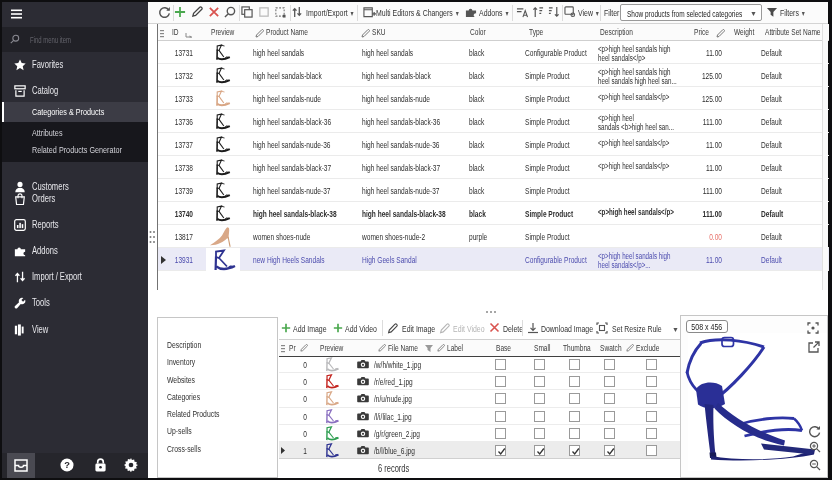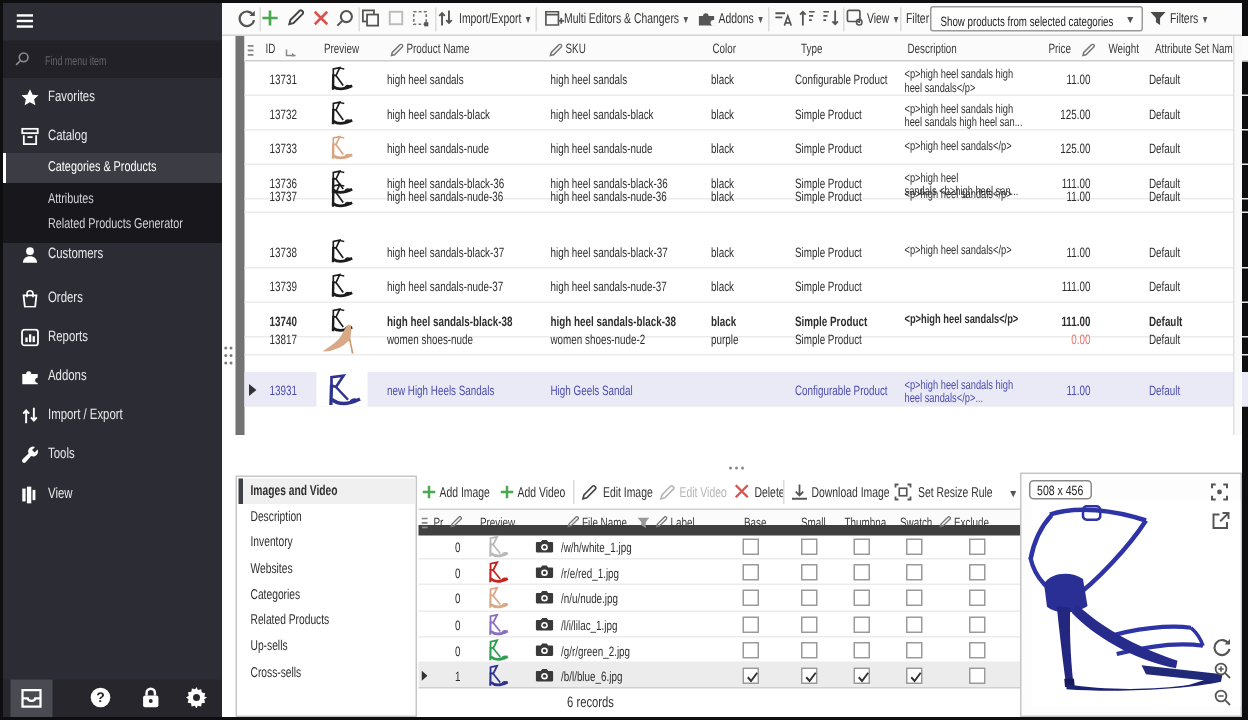--- a/index.html
+++ b/index.html
@@ -16,38 +16,38 @@
   #sb-sub { position:absolute; left:0; top:100px; width:146px; height:60px; background:#17171c; }
   .sb-sub-item { position:absolute; left:0; width:146px; height:20px; line-height:20px; color:#d2d2d8; font-size:9.5px; }
   .sb-sub-item .txt { position:absolute; left:30px; white-space:nowrap; transform:scaleX(0.76); transform-origin:0 50%; }
   #sb-sel { background:#3c3c45; color:#fff; }
   #sb-sel:before { content:""; position:absolute; left:0; top:0; width:2px; height:20px; background:#fff; }
   #sb-bottom { position:absolute; left:0; top:451px; width:146px; height:25px; background:#26262c; }
   
   #toolbar { position:absolute; left:146px; top:0; width:680px; height:22px; background:#fbfbfb; border-bottom:1px solid #d4d4d4; }
   .tsep { position:absolute; top:3px; width:1px; height:16px; background:#dcdcdc; }
   .tbtxt { position:absolute; top:5px; font-size:9.5px; color:#333; white-space:nowrap; transform:scaleX(0.73); transform-origin:0 50%; }
-  #grid { position:absolute; left:155px; top:22px; width:671px; height:266px; background:#fff; border-left:6px solid #737373; }
+  #grid { position:absolute; left:155px; top:22px; width:671px; height:266px; background:#fff; border-left:1px solid #737373; }
   #ghead { position:absolute; left:0; top:0; width:671px; height:17px; background:#fbfbfb; border-bottom:1px solid #cfcfcf; font-size:9px; color:#3a3a3a; }
   .hcell { position:absolute; top:3px; white-space:nowrap; transform:scaleX(0.73); transform-origin:0 50%; }
   .grow { position:absolute; left:0; width:671px; height:23px; border-bottom:1px solid #ebebeb; font-size:9px; color:#2f2f2f; }
   .gcell { position:absolute; top:7px; white-space:nowrap; transform:scaleX(0.73); transform-origin:0 50%; }
   .gcell.num { transform-origin:100% 50%; }
   .gcell2 { position:absolute; top:2px; white-space:nowrap; font-size:8.5px; line-height:9px; transform:scaleX(0.73); transform-origin:0 50%; }
   .num { text-align:right; }
   #statusbar { position:absolute; left:155px; top:288px; width:671px; height:18px; background:#fff; border-top:1px solid #cfcfcf; border-bottom:1px solid #cfcfcf; font-size:10px; color:#333; }
   
   #tabs { position:absolute; left:155px; top:315px; width:121px; height:161px; background:#fff; border:1px solid #c6c6c6; font-size:9.5px; color:#2f2f2f; }
   .tab { position:absolute; left:1px; width:118px; height:17px; line-height:17px; }
   .tab .txt { position:absolute; left:8px; white-space:nowrap; transform:scaleX(0.72); transform-origin:0 50%; }
   #tab-sel { background:#f0f0f0; font-weight:bold; }
   #tab-sel:before { content:""; position:absolute; left:0; top:0; width:3px; height:17px; background:#3f3f48; }
   #btoolbar { position:absolute; left:277px; top:315px; width:403px; height:22px; background:#fff; font-size:10.5px; color:#333; }
   #bgrid { position:absolute; left:277px; top:337px; width:403px; height:119px; background:#fff; border-top:1px solid #d0d0d0; }
-  #bghead { position:absolute; left:0; top:0; width:403px; height:17px; background:#fbfbfb; border-bottom:7px solid #404040; font-size:9px; color:#3a3a3a; }
+  #bghead { position:absolute; left:0; top:0; width:403px; height:17px; background:#fbfbfb; border-bottom:1px solid #404040; font-size:9px; color:#3a3a3a; }
   .brow { position:absolute; left:0; width:402px; height:17px; border-bottom:1px solid #ececec; font-size:9px; color:#2f2f2f; }
   .bcell { position:absolute; top:4px; white-space:nowrap; transform:scaleX(0.73); transform-origin:0 50%; }
   .bcell.num { transform-origin:100% 50%; }
   #brecords { position:absolute; left:277px; top:456px; width:403px; height:20px; border-top:1px solid #d0d0d0; background:#fff; font-size:10px; color:#333; }
   #preview { position:absolute; left:678px; top:313px; width:148px; height:163px; background:#fdfdfd; border:1px solid #c6c6c6; }
   .cb { position:absolute; width:11px; height:11px; border:1px solid #9a9a9a; background:#fff; top:3px; }
   svg { display:block; }
 </style>
 </head>
 <body>
@@ -87,21 +87,21 @@
     <div class="sb-sub-item" id="sb-sel" style="top:0px">
           <div class="txt">Categories &amp; Products</div>
         </div>
     <div class="sb-sub-item" style="top:38px">
           <div class="txt">Related Products Generator</div>
         </div>
     <div class="sb-sub-item" style="top:21px">
           <div class="txt">Attributes</div>
         </div>
   </div>
-  <div class="sb-item" style="top:158px">
+  <div class="sb-item" style="top:175px">
     <svg class="sb-ic" viewBox="0 0 14 14">
           <circle cx="7" cy="4" r="3" fill="#fff"></circle>
           <path d="M1.5 13c0-3 2.4-5 5.5-5s5.5 2 5.5 5z" fill="#fff"></path>
         </svg>
     <div class="txt">Customers</div>
   </div>
   <div class="sb-item" style="top:187px">
     <svg class="sb-ic" viewBox="0 0 14 14">
           <path d="M2 4.5h10l-1 9H3z" fill="none" stroke="#fff" stroke-width="1.4"></path>
           <path d="M4.7 6V3.3a2.3 2.3 0 014.6 0V6" fill="none" stroke="#fff" stroke-width="1.3"></path>
@@ -353,21 +353,21 @@
             </g>
           </svg>
   <div class="gcell" style="left:95px;">high heel sandals-black-36</div>
   <div class="gcell" style="left:204px;">high heel sandals-black-36</div>
   <div class="gcell" style="left:311px;">black</div>
   <div class="gcell" style="left:367px;">Simple Product</div>
   <div class="gcell2" style="left:440px;width:84px;top:4px;">&lt;p&gt;high heel<br>sandals &lt;b&gt;high heel san...</div>
   <div class="gcell num" style="left:504px;width:60px;">111.00</div>
   <div class="gcell" style="left:603px;">Default</div>
 </div>
-<div class="grow" style="top:95px;">
+<div class="grow" style="top:109px;">
   <div class="gcell num" style="left:8px;width:27px;">13737</div>
   <svg class="abs" style="left:54px;top:3px" width="20" height="17" viewBox="0 0 20 17">
             <g fill="none" stroke="#1c1c1c">
               <path d="M5.2 6 L5.2 2 L9.5 1.1 L7 6.4 z" stroke-width="1.1"></path>
               <path d="M9 1.2 L12.5 2" stroke-width="0.9"></path>
               <path d="M5.2 5.5 L5 15.8" stroke-width="1.6"></path>
               <path d="M7 6.4 L11.8 13" stroke-width="1.1"></path>
               <path d="M5.2 13.8 C8 16 12.5 15.6 17.8 13.2" stroke-width="1.9"></path>
               <path d="M13 14.3 a2.4 2.4 0 0 1 3.2 -1" stroke-width="1"></path>
             </g>
@@ -433,21 +433,21 @@
             </g>
           </svg>
   <div class="gcell" style="left:95px;">high heel sandals-black-38</div>
   <div class="gcell" style="left:204px;">high heel sandals-black-38</div>
   <div class="gcell" style="left:311px;">black</div>
   <div class="gcell" style="left:367px;">Simple Product</div>
   <div class="gcell" style="left:440px;width:84px;font-size:8.5px;top:5px;">&lt;p&gt;high heel sandals&lt;/p&gt;</div>
   <div class="gcell num" style="left:504px;width:60px;">111.00</div>
   <div class="gcell" style="left:603px;">Default</div>
 </div>
-<div class="grow" style="top:190px;">
+<div class="grow" style="top:201px;">
   <div class="gcell num" style="left:8px;width:27px;">13817</div>
   <svg class="abs" style="left:51px;top:1px" width="26" height="21" viewBox="0 0 26 21">
             <path d="M1 19.3 C6.5 15.5 10.5 13 13 9.5 C15 6.5 16.5 2.3 18.5 1.3 L20 2 C20.6 5 19.6 8.5 19.6 11.5 L19.9 13 L18.2 12.3 C15 16 8 19.5 1 19.3 z" fill="#d9a887"></path>
             <path d="M19.5 10.5 L21.7 20.7 L20.5 20.7 L18.7 11.5 z" fill="#cc9a72"></path>
           </svg>
   <div class="gcell" style="left:95px;">women shoes-nude</div>
   <div class="gcell" style="left:204px;">women shoes-nude-2</div>
   <div class="gcell" style="left:311px;">purple</div>
   <div class="gcell" style="left:367px;">Simple Product</div>
 
@@ -475,23 +475,20 @@
   <div class="gcell" style="left:367px;">Configurable Product</div>
   <div class="gcell2" style="left:440px;width:84px;top:4px;">&lt;p&gt;high heel sandals high<br>heel sandals&lt;/p&gt;...</div>
   <div class="gcell num" style="left:504px;width:60px;">11.00</div>
   <div class="gcell" style="left:603px;">Default</div>
 </div>
 </div>
 </div>
 <div class="abs" style="left:820px;top:22px;width:6px;height:266px;background:#fafafa;border-left:1px solid #e0e0e0;"></div>
 
 <div id="tabs">
-  <div class="tab" id="tab-sel" style="top:1px">
-        <div class="txt">Images and Video</div>
-      </div>
   <div class="tab" style="top:18px">
         <div class="txt">Description</div>
       </div>
   <div class="tab" style="top:35px">
         <div class="txt">Inventory</div>
       </div>
   <div class="tab" style="top:53px">
         <div class="txt">Websites</div>
       </div>
   <div class="tab" style="top:70px">

